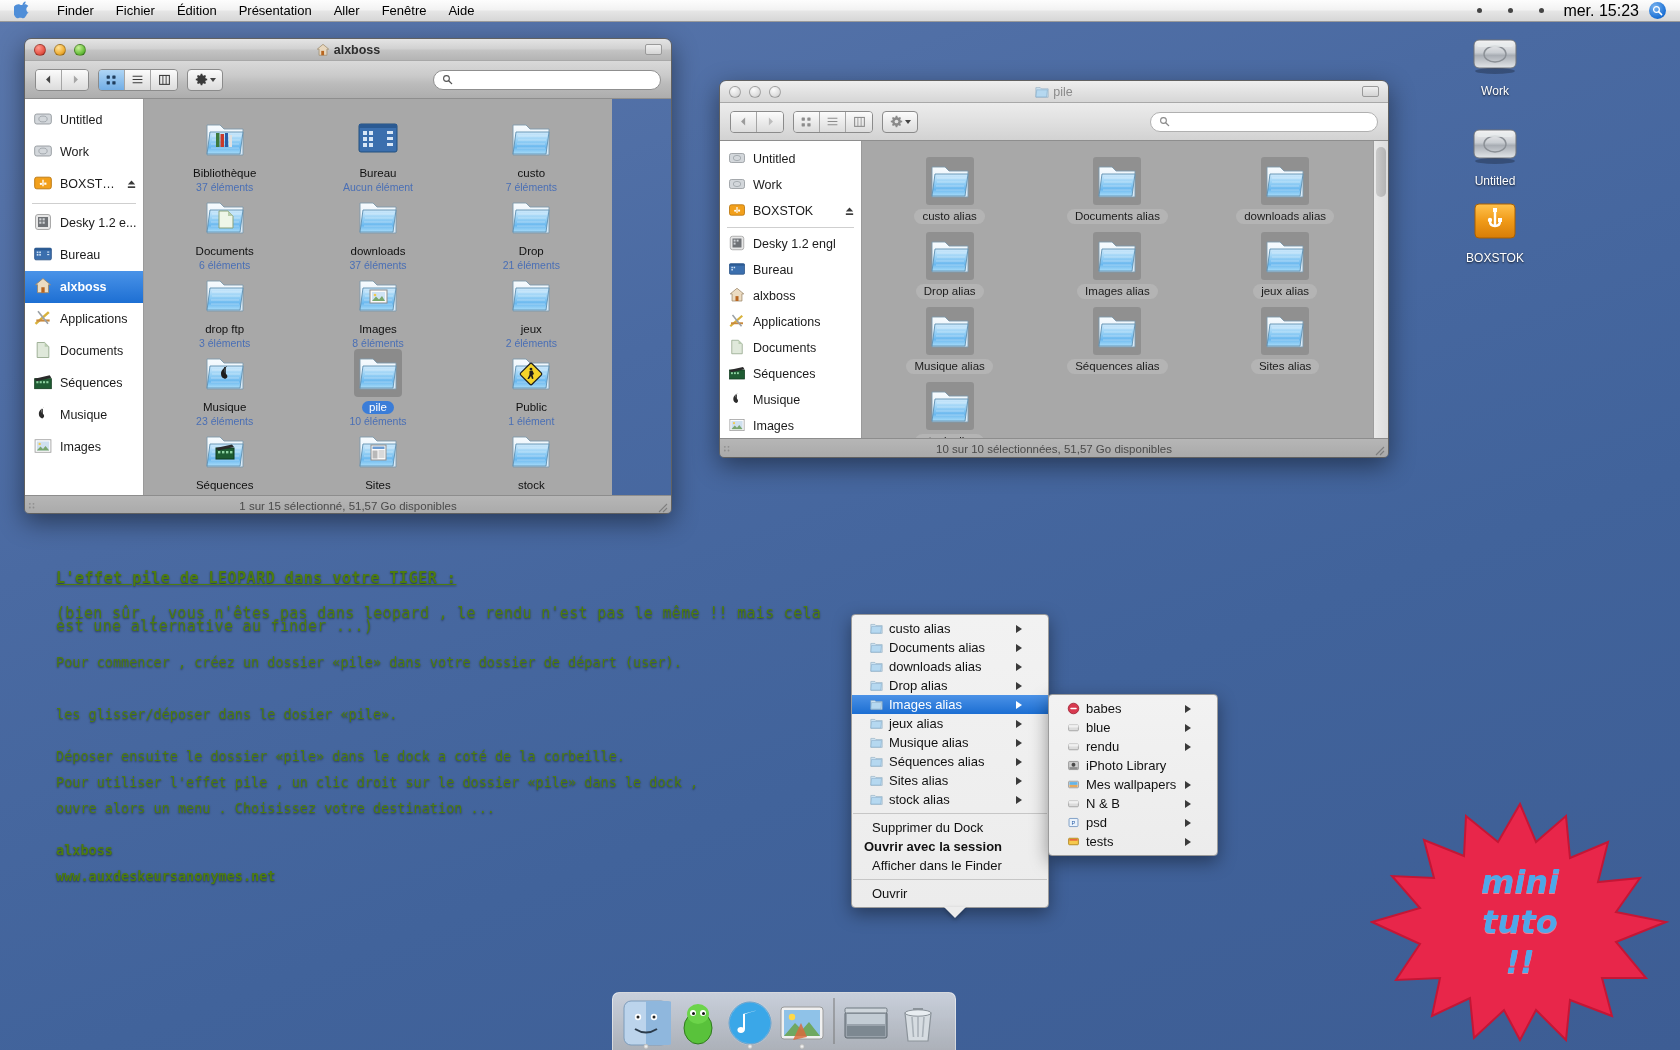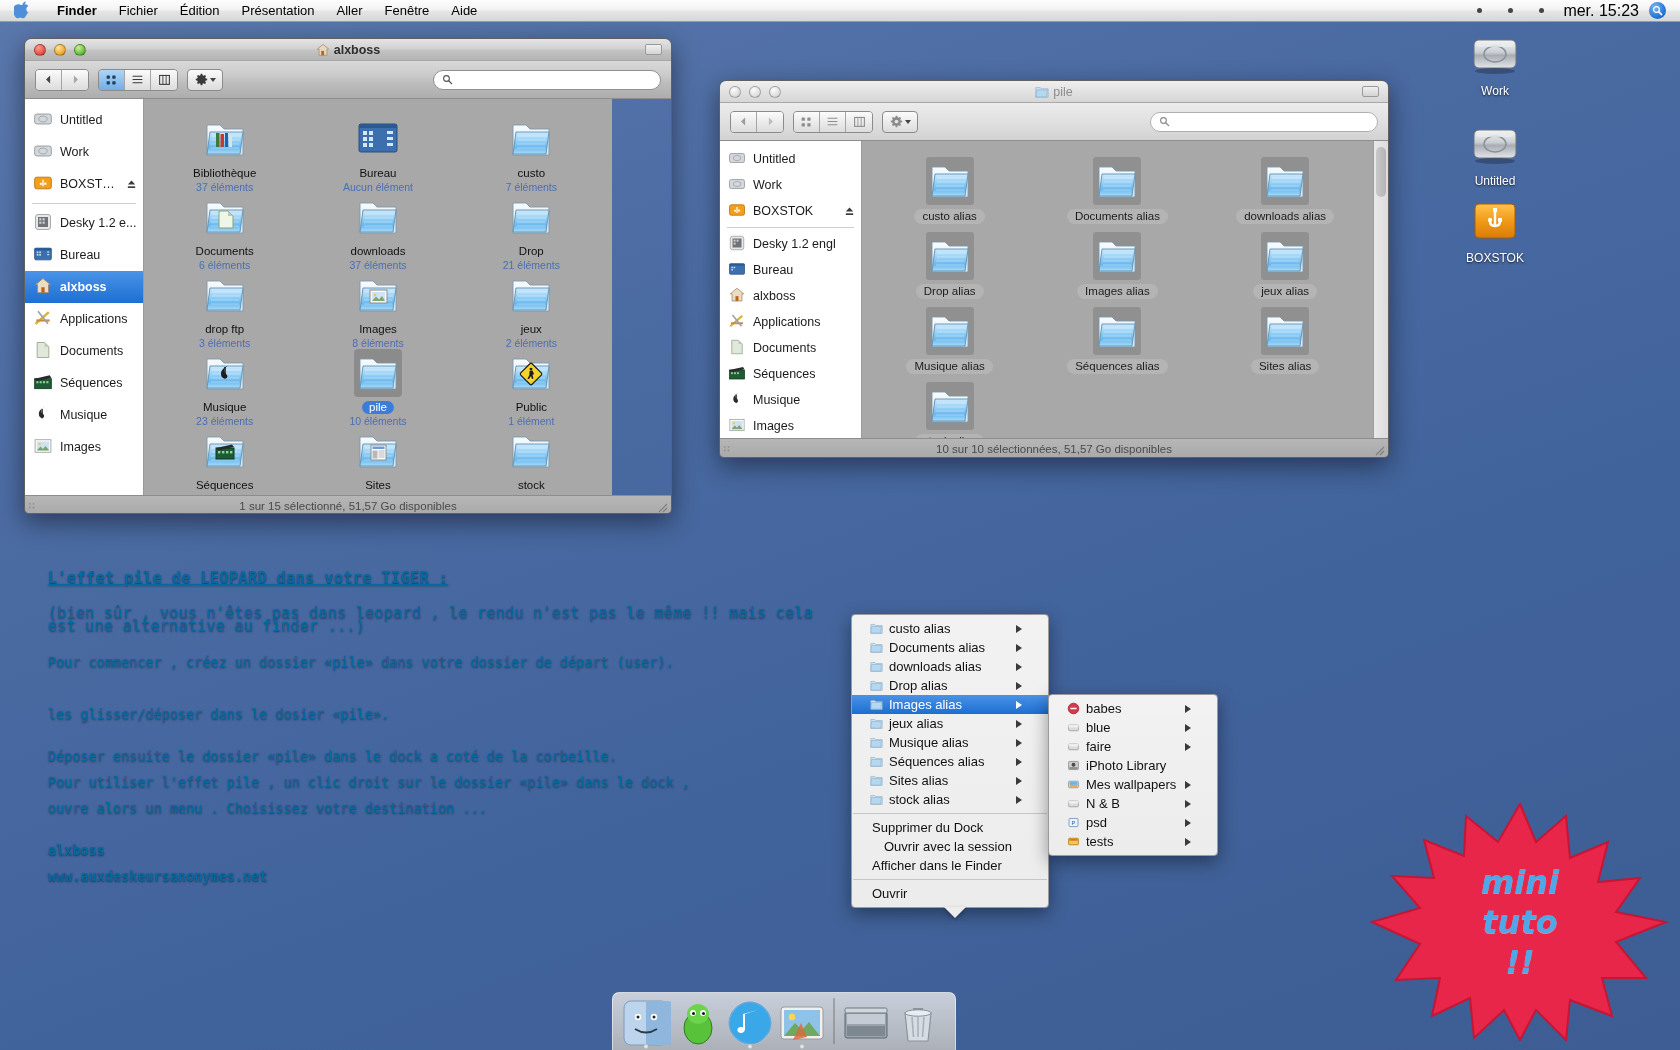--- a/index.html
+++ b/index.html
@@ -19,21 +19,21 @@
     background: linear-gradient(180deg,#fdfdfd 0%,#f2f2f2 48%,#e6e6e6 52%,#d7d7d7 100%);
     border-bottom: 1px solid #9a9a9a;
     display: flex; align-items: center; z-index: 500;
     font-size: 13px; color: #000;
   }
   .apple-logo {
     margin-left: 14px; margin-right: 16px;
     width: 16px; height: 18px; position: relative; top: -1px;
   }
   .menubar .mi { padding: 0 11px; line-height: 20px; white-space: nowrap; }
-  .menubar .mi.bold { font-weight: bold; }
+  .menubar .mi.bold { font-weight: normal; }
   .menubar-right { margin-left: auto; display: flex; align-items: center; gap: 0px; padding-right: 8px; }
   .mb-dot { width: 5px; height: 5px; border-radius: 50%; background: #444; margin: 0 13px; }
   .mb-clock { font-size: 16px; padding: 0 10px 0 6px; }
   .mb-spot {
     width: 17px; height: 17px; border-radius: 50%;
     background: radial-gradient(circle at 35% 30%, #7ab4f0, #1a6fd4 70%, #0b4f9e);
     display: flex; align-items: center; justify-content: center;
     margin-right: 6px;
   }
   .mb-spot svg { width: 11px; height: 11px; }
@@ -152,22 +152,22 @@
   
   .desk-icon {
     position: absolute; width: 90px; text-align: center;
     font-size: 12px; color: #fff;
     text-shadow: 0 1px 2px rgba(0,0,0,.75);
   }
   .desk-icon .dglyph { width: 54px; height: 54px; margin: 0 auto 2px; }
 
   
   .tuto {
-    position: absolute; left: 48px; top: 565px; width: 800px;
-    color: #0369a1; font-family: "DejaVu Sans Mono", monospace;
+    position: absolute; left: 56px; top: 565px; width: 800px;
+    color: #4d7c0f; font-family: "DejaVu Sans Mono", monospace;
     font-size: 13.5px; line-height: 26px;
     text-shadow: 0 1px 2px rgba(0,0,0,.5);
   }
   .tuto .hdr { font-weight: bold; text-decoration: underline; font-size: 15px; letter-spacing: .5px;}
   .tuto .small { font-size: 15px; line-height: 13px; letter-spacing: .3px;}
   .tuto p { margin-bottom: 16px; }
   .tuto .sig { font-weight: bold; }
 
   
   .ctx {
@@ -1061,21 +1061,21 @@
       <span class="ci"><svg viewBox="0 0 16 16">
           <use href="#sym-folder-sm"></use>
         </svg></span>
       <span>stock alias</span>
       <span class="arrow"></span>
     </div>
     <div class="ctx-sep"></div>
     <div class="ctx-item" style="padding-left: 20px;">
       <span>Supprimer du Dock</span>
     </div>
-    <div class="ctx-item" style="padding-left: 32px;">
+    <div class="ctx-item" style="padding-left: 12px; font-weight: bold;">
       <span>Ouvrir avec la session</span>
     </div>
     <div class="ctx-item" style="padding-left: 20px;">
       <span>Afficher dans le Finder</span>
     </div>
     <div class="ctx-sep"></div>
     <div class="ctx-item" style="padding-left: 20px;">
       <span>Ouvrir</span>
     </div>
     <div class="ctx-tail"></div>
@@ -1096,21 +1096,21 @@
           <rect x="2" y="5" width="12" height="3" fill="#f0f0f0"></rect>
         </svg></span>
       <span>blue</span>
       <span class="arrow"></span>
     </div>
     <div class="ctx-item">
       <span class="ci"><svg viewBox="0 0 16 16">
           <rect x="2" y="5" width="12" height="7" rx="1.2" fill="#dcdcdc" stroke="#9a9a9a"></rect>
           <rect x="2" y="5" width="12" height="3" fill="#f0f0f0"></rect>
         </svg></span>
-      <span>faire</span>
+      <span>rendu</span>
       <span class="arrow"></span>
     </div>
     <div class="ctx-item">
       <span class="ci"><svg viewBox="0 0 16 16">
           <rect x="2" y="3" width="12" height="10" rx="1" fill="#cfcfcf" stroke="#8a8a8a"></rect>
           <circle cx="8" cy="7" r="2.4" fill="#4b4b4b"></circle>
           <rect x="3" y="10" width="10" height="2.5" fill="#8d8d8d"></rect>
         </svg></span>
       <span>iPhoto Library</span>
     </div>

